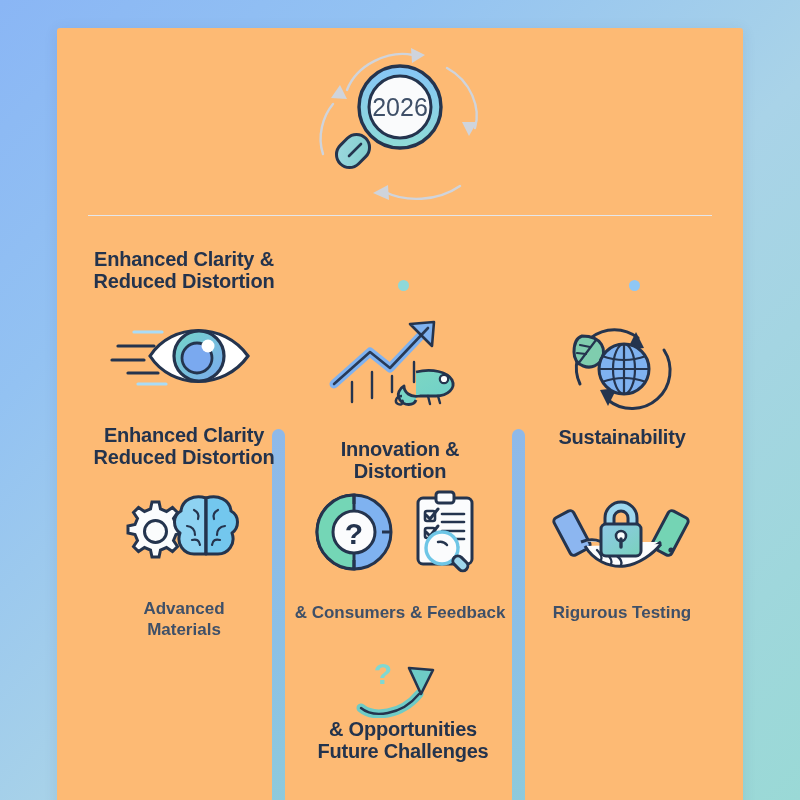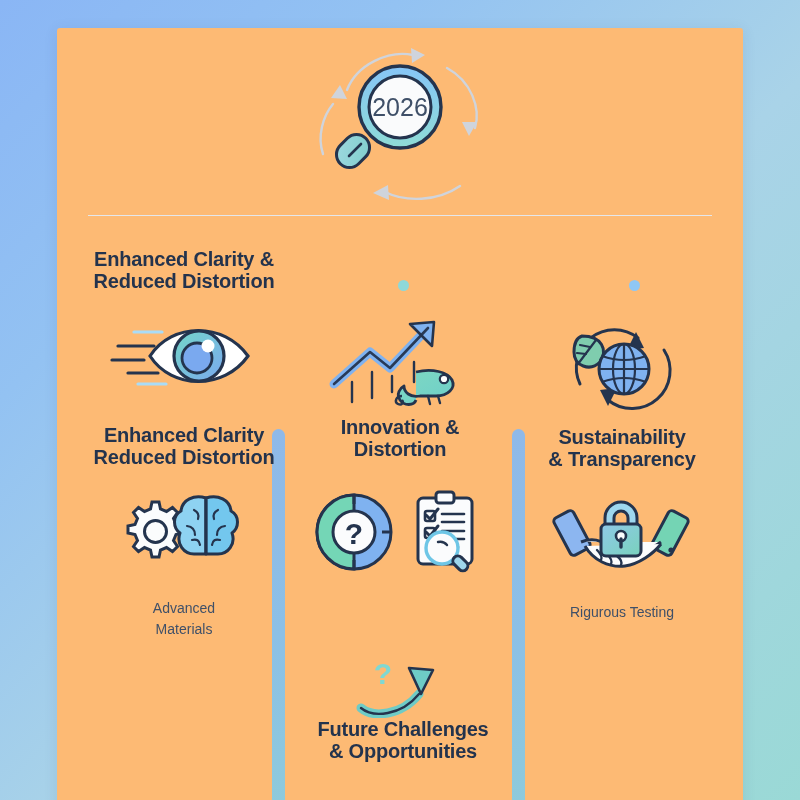--- a/index.html
+++ b/index.html
@@ -38,34 +38,34 @@
 
   .dot{position:absolute;width:11px;height:11px;border-radius:50%;}
   .dot-teal{left:341px;top:56px;background:#8ed8d8;}
   .dot-blue{left:572px;top:56px;background:#8fc7f5;}
 
   .heading{
     color:#23334d;font-weight:bold;font-size:20px;line-height:22px;
     letter-spacing:-.2px;
   }
   .caption{
-    color:#3f5068;font-size:14px;line-height:21px;font-weight:normal;
+    color:#3f5068;font-size:17px;line-height:21px;font-weight:bold;
   }
   .icon-wrap{display:flex;align-items:center;justify-content:center;}
 
   
   .blk{position:absolute;left:0;width:100%;}
   .c1-h1{top:24px;}
   .c1-i1{top:86px;}
   .c1-h2{top:200px;}
   .c1-i2{top:262px;}
   .c1-c2{top:374px;}
 
   .c2-i1{top:94px;}
-  .c2-h1{top:192px;}
+  .c2-h1{top:214px;}
   .c2-i2{top:264px;}
   .c2-c2{top:378px;}
 
   .c3-i1{top:94px;}
   .c3-h1{top:202px;}
   .c3-i2{top:264px;}
   .c3-c2{top:378px;}
   .footer{
     position:absolute;left:226px;top:626px;width:240px;text-align:center;
   }
@@ -243,20 +243,21 @@
                 <line x1="28" y1="57" x2="44" y2="57"></line>
               </g>
               <circle cx="28" cy="58" r="16" fill="#fbfcfd" stroke="#6ec6e6" stroke-width="3.4"></circle>
               <path d="M24 52 a9 9 0 0 1 9 3" fill="none" stroke="#24344e" stroke-width="2.4" stroke-linecap="round"></path>
               <rect x="38" y="68" width="17" height="10" rx="5" transform="rotate(45 46 73)" fill="#9ed6ec" stroke="#24344e" stroke-width="3"></rect>
             </g>
           </svg>
         </div>
 
         <div class="blk c2-c2 caption">
+          <div>&amp; Consumers &amp; Feedback</div>
         </div>
       </div>
 
       <div class="col col-3">
 
         <div class="blk c3-i1 icon-wrap">
           <svg width="140" height="96" viewBox="0 0 140 96">
             <g fill="none" stroke="#24344e" stroke-width="3" stroke-linecap="round">
               <path d="M28 66 A38 38 0 0 1 86 20"></path>
               <path d="M112 32 A38 38 0 0 1 56 82"></path>
@@ -274,21 +275,20 @@
               <line x1="47" y1="51" x2="97" y2="51"></line>
               <path d="M50 38 q22 8 44 0"></path>
               <path d="M50 64 q22 -8 44 0"></path>
               <line x1="72" y1="26" x2="72" y2="76"></line>
             </g>
           </svg>
         </div>
 
         <div class="blk c3-h1 heading">
           <div>Sustainability</div>
-          <div>&amp; Transparency</div>
         </div>
 
         <div class="blk c3-i2 icon-wrap">
           <svg width="150" height="92" viewBox="0 0 150 92">
             <defs>
               <linearGradient id="lockgrad" x1="0" y1="0" x2="1" y2="1">
                 <stop offset="0%" stop-color="#8fc9e8"></stop>
                 <stop offset="100%" stop-color="#79d2bc"></stop>
               </linearGradient>
             </defs>
@@ -318,19 +318,19 @@
     <div class="footer">
       <div class="icon-wrap">
         <svg width="120" height="64" viewBox="0 0 120 64">
           <text x="40" y="30" text-anchor="middle" font-family="Liberation Sans, sans-serif" font-size="30" font-weight="bold" fill="#7fd8d2">?</text>
           <path d="M18 54 C30 64 58 62 76 40" fill="none" stroke="#6ecbc6" stroke-width="9" stroke-linecap="round"></path>
           <path d="M18 54 C30 64 58 62 76 40" fill="none" stroke="#24344e" stroke-width="2.4" stroke-linecap="round"></path>
           <path d="M66 14 L90 16 L78 40 Z" fill="#6ecbc6" stroke="#24344e" stroke-width="2.6" stroke-linejoin="round"></path>
         </svg>
       </div>
       <div class="heading">
+        <div>&amp; Opportunities</div>
         <div>Future Challenges</div>
-        <div>&amp; Opportunities</div>
       </div>
     </div>
 
   </div>
 </div>
 
 </body></html>

